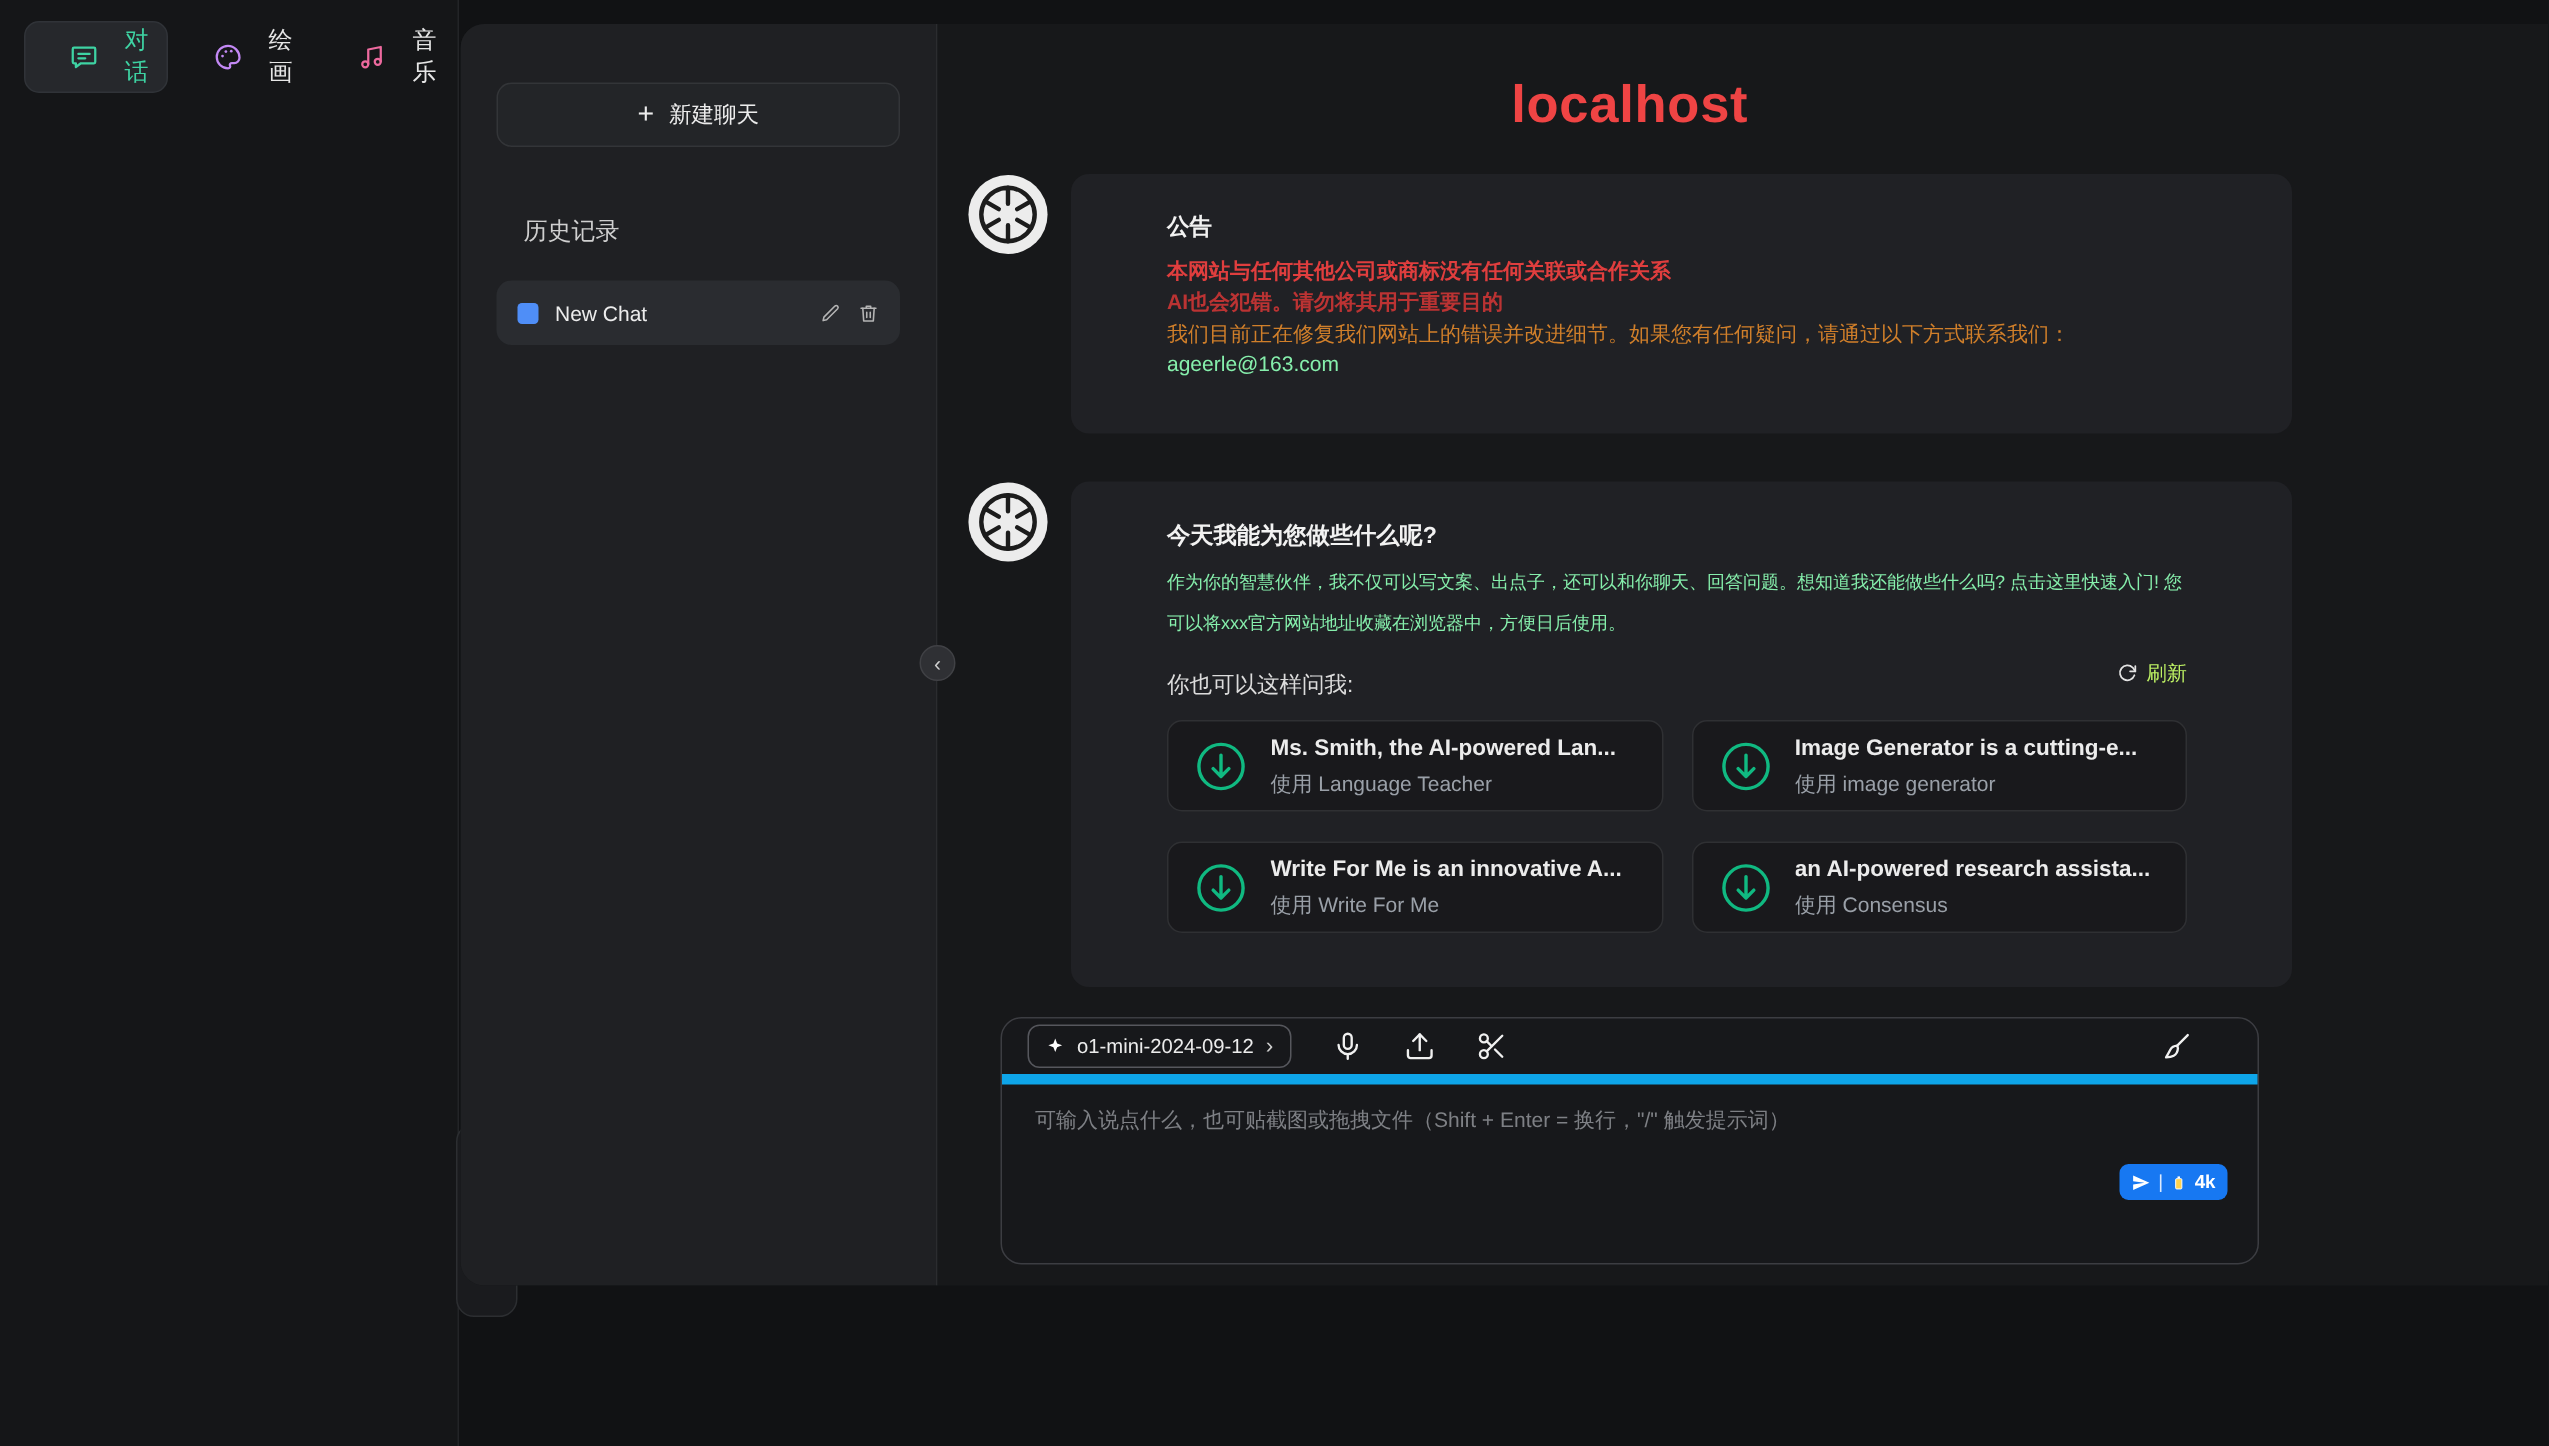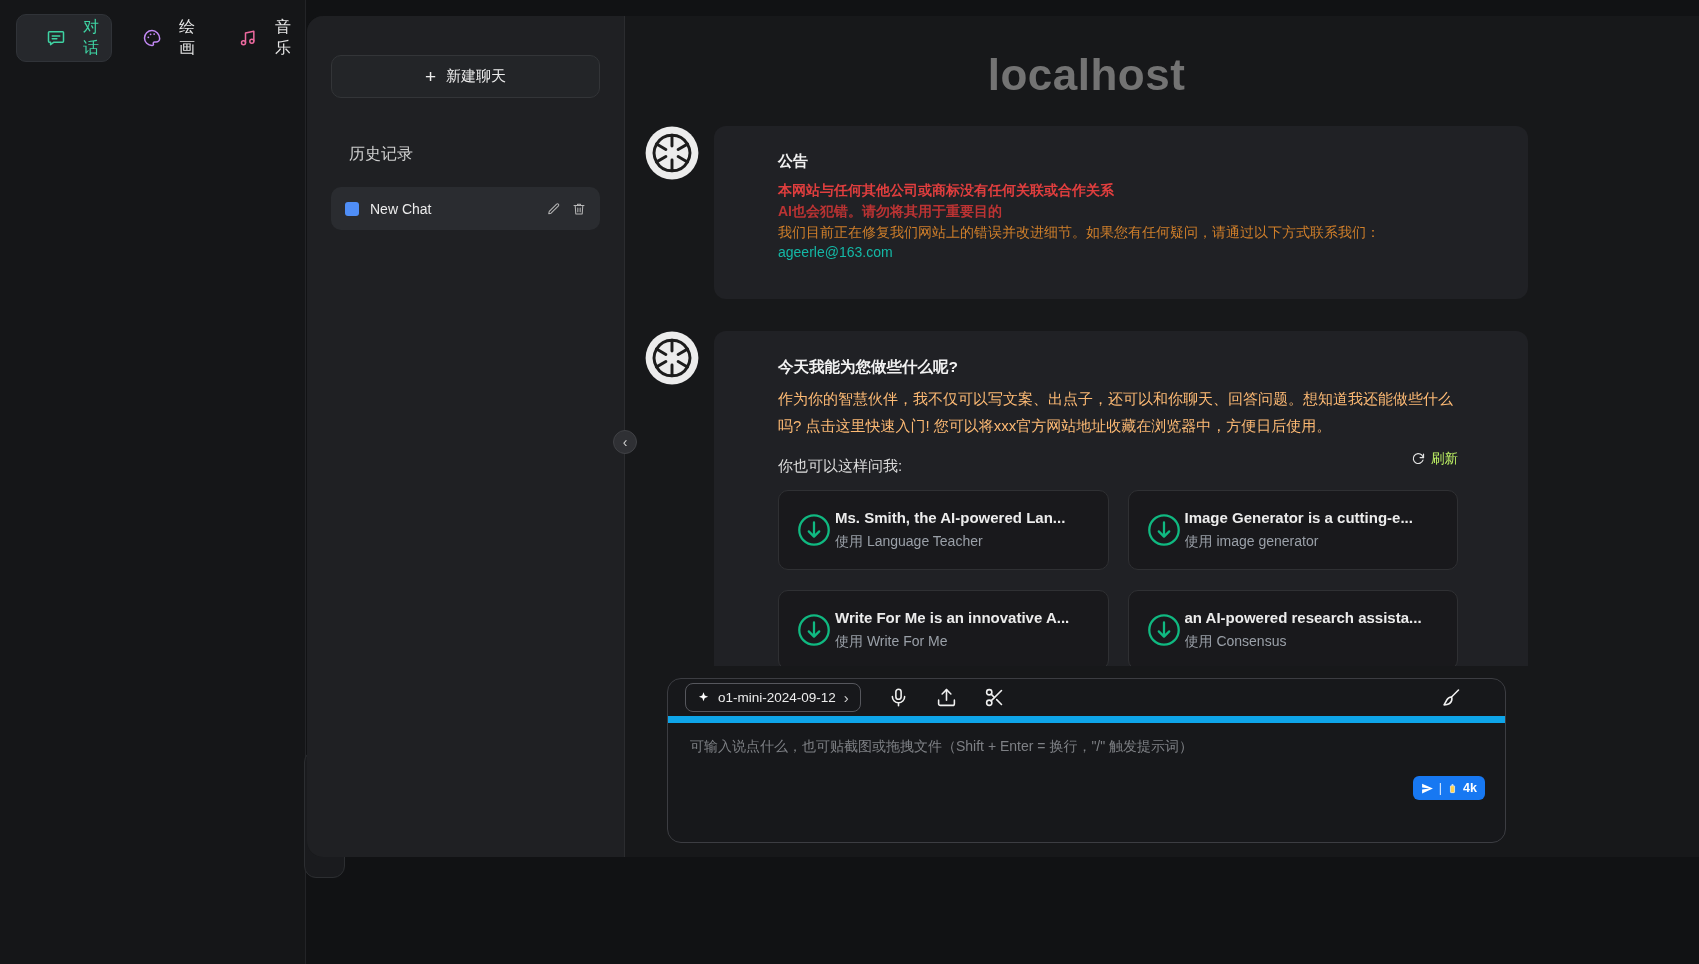--- a/index.html
+++ b/index.html
@@ -74,49 +74,49 @@
     padding:0 171px 0 20px; background:#17181a;
   }
   .collapse-btn {
     position:absolute; left:-12px; top:414px; width:24px; height:24px;
     border-radius:50%; background:#2f3034; border:1px solid #404145;
     color:#d0d0d0; display:flex; align-items:center; justify-content:center;
     font-size:14px; cursor:pointer; z-index:9;
   }
   .chat-scroll { flex:1; overflow:hidden; }
   .page-title {
-    text-align:center; font-size:44px; font-weight:700; color:#737373;
+    text-align:center; font-size:35px; font-weight:700; color:#ef4444;
     margin:34px 0 26px; letter-spacing:.5px;
   }
   .msg { display:flex; align-items:flex-start; gap:15px; margin-bottom:32px; }
   .avatar { width:54px; height:54px; flex:0 0 auto; }
   .avatar svg { width:54px; height:54px; }
   .bubble {
     flex:1; background:#202125; border-radius:12px;
     padding:26px 70px 36px 64px; min-width:0;
   }
   .ann-title { font-size:15px; font-weight:700; color:#f2f2f2; margin-bottom:9px; }
   .ann-line { font-size:14px; line-height:20.8px; display:block; }
   .ann-l1 { color:#e03e3e; font-weight:700; }
   .ann-l2 { color:#bb3333; font-weight:700; }
   .ann-l3 { color:#d07f2a; }
-  .ann-mail { color:#14b8a6; cursor:pointer; }
+  .ann-mail { color:#86efac; cursor:pointer; }
 
   .welcome-title { font-size:15.5px; font-weight:700; color:#f2f2f2; margin-bottom:7px; }
-  .welcome-body { font-size:15px; line-height:27px; color:#fdba74; }
+  .welcome-body { font-size:12px; line-height:27px; color:#86efac; }
   .hint-row { display:flex; justify-content:space-between; align-items:center; margin:2px 0 14px; }
   .hint { font-size:15px; color:#dcdcdc;margin-top:16px; }
   .refresh-btn { display:flex; align-items:center; gap:6px; font-size:13.5px; color:#bef264; cursor:pointer; }
   .refresh-btn svg { width:14px; height:14px; fill:none; stroke:#e3e3e3; stroke-width:2; stroke-linecap:round; stroke-linejoin:round; }
 
   .sugg-grid { display:grid; grid-template-columns:1fr 1fr; gap:20px 19px; }
   .sugg {
     background:#19191c; border:1px solid #2f3033; border-radius:10px;
-    padding:13px 16px; display:flex; align-items:center; gap:2px; cursor:pointer;
-    height:80px;
+    padding:13px 16px; display:flex; align-items:center; gap:14px; cursor:pointer;
+    height:61px;
   }
   .sugg-icon { flex:0 0 auto; }
   .sugg-icon svg { width:38px; height:38px; }
   .sugg-texts { min-width:0; }
   .sugg-title { font-size:15px; font-weight:600; color:#ececec; white-space:nowrap; overflow:hidden; margin-bottom:7px; }
   .sugg-sub { font-size:14px; color:#9aa0a8; white-space:nowrap; overflow:hidden; }
 
   
   .composer {
     margin:12px 22px 14px; border:1px solid #3c3d42; border-radius:14px;

